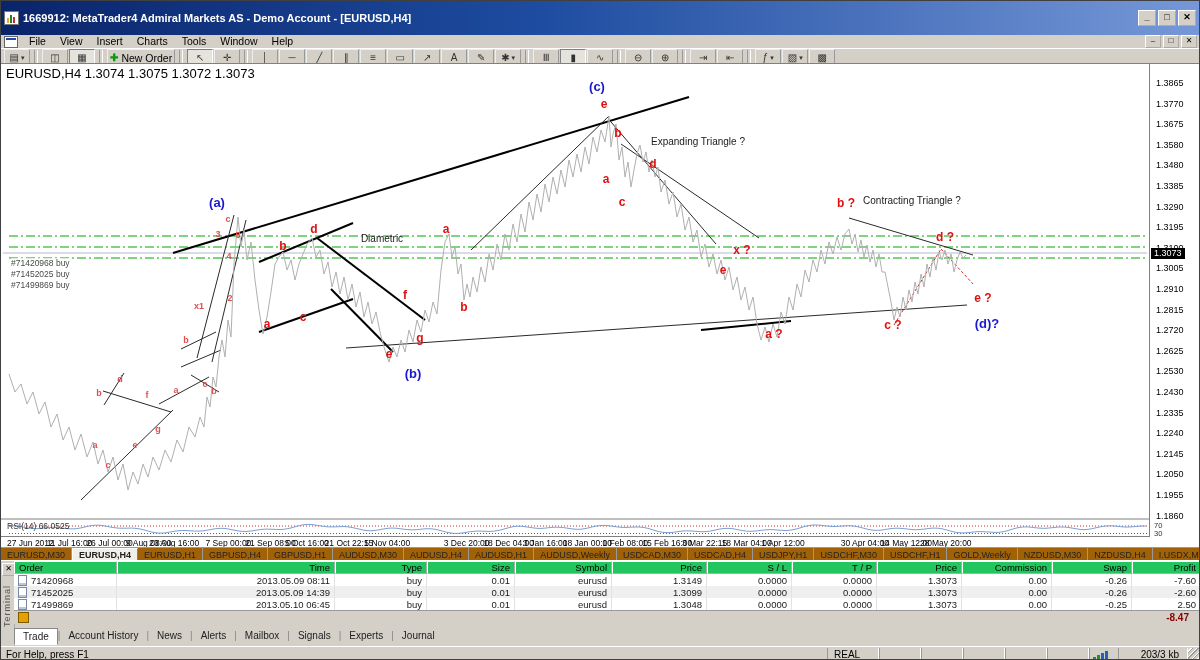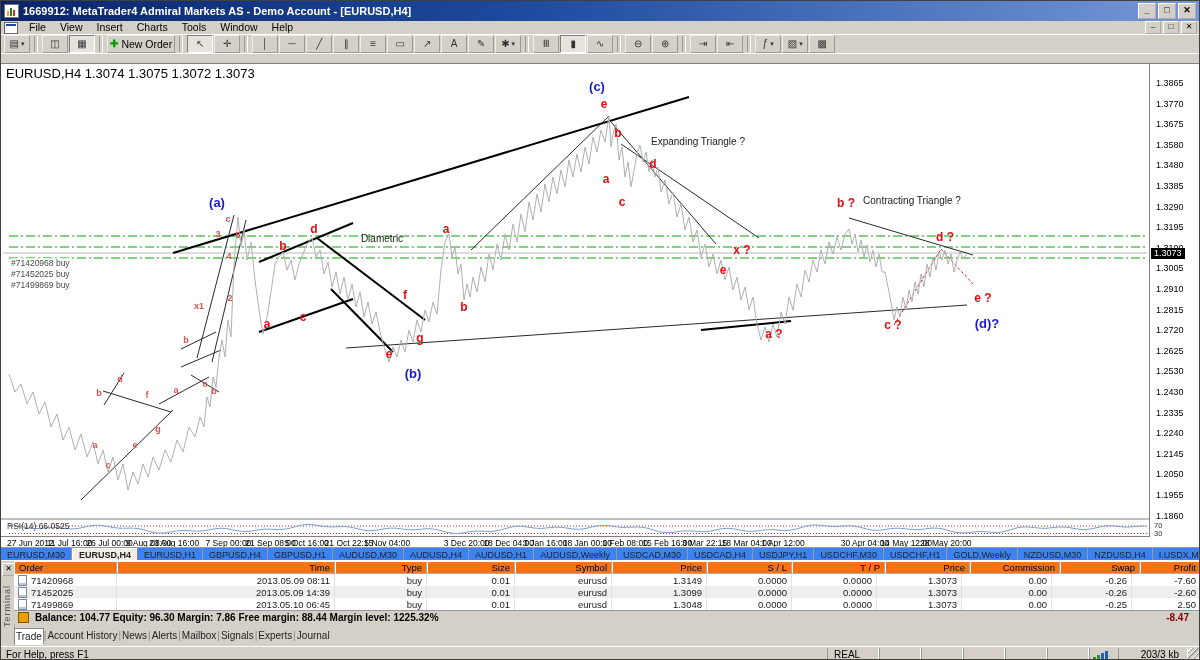--- a/index.html
+++ b/index.html
@@ -1,18 +1,18 @@
 <!DOCTYPE html>
 <html><head>
 <meta charset="utf-8">
 <style>
   html,body{margin:0;padding:0;background:#808080;}
   #app{position:relative;width:1200px;height:660px;background:#d4d0c8;font-family:"Liberation Sans",sans-serif;overflow:hidden;border:1px solid #404040;box-sizing:border-box;}
   
-  .titlebar{height:20px;background:linear-gradient(90deg,#0a246a 0%,#1e4ca0 45%,#7698d8 100%);display:flex;align-items:center;padding:0 3px;color:#fff;}
+  .titlebar{height:34px;background:linear-gradient(90deg,#0a246a 0%,#1e4ca0 45%,#7698d8 100%);display:flex;align-items:center;padding:0 3px;color:#fff;}
   .title-icon{width:13px;height:12px;background:#fff;border:1px solid #777;margin-right:4px;position:relative;flex:none;}
   .title-icon i{position:absolute;bottom:1px;width:2px;}
   .title-icon i:nth-child(1){left:2px;height:5px;background:#d4af37;}
   .title-icon i:nth-child(2){left:5px;height:8px;background:#2c7a2c;}
   .title-icon i:nth-child(3){left:8px;height:6px;background:#c03030;}
   .title-text{font-size:11px;font-weight:bold;white-space:nowrap;overflow:hidden;flex:1;}
   .win-btns{display:flex;gap:2px;}
   .win-btn{width:16px;height:14px;background:#d4d0c8;border:1px outset #fff;font-size:9px;line-height:12px;text-align:center;color:#000;font-weight:bold;}
   
   .menubar{height:13px;display:flex;align-items:center;background:#d4d0c8;padding:0 2px;border-bottom:1px solid #fff;}
@@ -46,42 +46,42 @@
   .chart-info{position:absolute;left:5px;top:2px;font-size:13px;color:#000;}
   .chart-order-label{position:absolute;left:10px;font-size:8.5px;color:#4a4a4a;background:rgba(255,255,255,.7);margin-top:28px;}
   .rsi-title{position:absolute;left:6px;top:457px;font-size:8.5px;color:#333;}
   #date-axis{position:absolute;left:0;top:472px;width:1148px;height:12px;border-top:1px solid #808080;background:#fff;}
   .date-label{position:absolute;top:1px;font-size:8.5px;color:#000;white-space:nowrap;}
   #price-scale{position:absolute;left:1148px;top:0;width:52px;height:473px;border-left:1px solid #808080;background:#fff;}
   .scale-label{position:absolute;left:6px;font-size:9px;color:#000;}
   .price-box{position:absolute;left:1px;top:0;background:#000;color:#fff;font-size:9px;padding:0 3px;line-height:11px;}
   .rsi-scale-label{position:absolute;left:4px;font-size:7.5px;color:#333;}
   
-  #chart-tabs{position:absolute;top:546px;left:0;width:1200px;height:13px;background:#3b82f6;display:flex;align-items:stretch;border-top:1px solid #999;overflow:hidden;}
+  #chart-tabs{position:absolute;top:546px;left:0;width:1200px;height:13px;background:#a16207;display:flex;align-items:stretch;border-top:1px solid #999;overflow:hidden;}
   .ctab{padding:0 6px;font-size:9px;color:#222;display:flex;align-items:center;border-right:1px solid #999;white-space:nowrap;}
   .ctab.active{background:#f2efe9;border:1px solid;border-color:#fff #808080 #f2efe9 #fff;font-weight:bold;}
   
   #terminal{position:absolute;top:559px;left:0;width:1200px;height:86px;background:#d4d0c8;border-top:1px solid #fff;box-sizing:border-box;}
   .term-strip{position:absolute;left:0;top:0;width:13px;height:86px;border-right:1px solid #aaa;}
   .term-close{position:absolute;left:1px;top:2px;width:11px;height:11px;border:1px outset #fff;background:#d4d0c8;font-size:8px;line-height:9px;text-align:center;color:#000;}
   .term-vlabel{position:absolute;left:1px;top:24px;writing-mode:vertical-rl;transform:rotate(180deg);font-size:9px;color:#555;letter-spacing:1px;}
   .ttable{position:absolute;left:13px;top:0;right:0;}
   .thead{display:flex;height:13px;}
-  .th{box-sizing:border-box;border:1px outset #fff;background:#f97316;font-size:9.5px;color:#000;display:flex;align-items:center;justify-content:flex-end;padding:0 4px;overflow:hidden;}
+  .th{box-sizing:border-box;border:1px outset #fff;background:#22c55e;font-size:9.5px;color:#000;display:flex;align-items:center;justify-content:flex-end;padding:0 4px;overflow:hidden;}
   .th.first{justify-content:flex-start;}
   .trow{display:flex;height:12px;background:#fff;}
   .trow.alt{background:#efefef;}
   .td{box-sizing:border-box;font-size:9.5px;color:#1a1a1a;display:flex;align-items:center;justify-content:flex-end;padding:0 4px;overflow:hidden;border-right:1px solid #e2e2e2;}
   .td.first{justify-content:flex-start;}
   .doc-icon{width:7px;height:9px;border:1px solid #7a8aa0;background:#fff;margin-right:4px;flex:none;box-shadow:inset 0 -2px 0 #b8c8e0;}
   .balance-row{position:absolute;left:13px;right:0;top:49px;height:14px;background:#d4d0c8;border-top:1px solid #999;display:flex;align-items:center;font-size:10px;font-weight:bold;color:#000;padding:0 4px;box-sizing:border-box;}
   .bal-icon{width:9px;height:9px;background:#e8a000;border:1px solid #7a5a00;margin-right:6px;flex:none;}
   .bal-total{margin-left:auto;color:#8b0000;padding-right:8px;}
   .term-tabs{position:absolute;left:13px;top:63px;height:23px;display:flex;align-items:flex-start;padding-top:4px;}
-  .term-tab{font-size:10px;color:#222;padding:1px 1px;line-height:13px;}
+  .term-tab{font-size:10px;color:#222;padding:1px 8px;line-height:13px;}
   .term-tab.active{background:#fff;border:1px solid #888;border-bottom-color:#fff;}
   .term-tab-sep{color:#888;font-size:10px;line-height:15px;}
   
   #statusbar{position:absolute;top:645px;left:0;width:1200px;height:15px;background:#d4d0c8;border-top:1px solid #fff;display:flex;align-items:center;font-size:10px;color:#000;}
   .sb-help{flex:1;padding-left:5px;}
   .sb-cell{box-sizing:border-box;border-left:1px solid #999;border-right:1px solid #fff;height:13px;line-height:13px;padding:0 6px;white-space:nowrap;}
   .sb-signal{width:22px;height:13px;display:flex;align-items:flex-end;gap:1px;padding:0 3px;border-left:1px solid #999;}
   .sb-signal i{width:3px;display:block;}
   .sb-traffic{width:70px;text-align:right;padding-right:8px;}
   .sb-grip{width:13px;height:13px;background:repeating-linear-gradient(135deg,transparent 0 2px,#fff 2px 3px,#999 3px 4px);}
@@ -390,21 +390,21 @@
     </div>
     <div class="ttable" id="ttable">
         <div class="thead">
           <div class="th first" style="width: 103px;">Order</div>
           <div class="th" style="width: 218px;">Time</div>
           <div class="th" style="width: 92px;">Type</div>
           <div class="th" style="width: 88px;">Size</div>
           <div class="th" style="width: 97px;">Symbol</div>
           <div class="th" style="width: 95px;">Price</div>
           <div class="th" style="width: 85px;">S / L</div>
-          <div class="th" style="width: 93px;">T / P</div>
+          <div class="th" style="width: 85px;">T / P</div>
           <div class="th" style="width: 85px;">Price</div>
           <div class="th" style="width: 90px;">Commission</div>
           <div class="th" style="width: 80px;">Swap</div>
           <div class="th" style="flex: 1 1 0%;">Profit</div>
         </div>
         <div class="trow">
           <div class="td first" style="width: 103px;">
             <div class="doc-icon"></div>
             <div>71420968</div>
           </div>
@@ -450,21 +450,20 @@
           <div class="td" style="width: 85px;">0.0000</div>
           <div class="td" style="width: 85px;">0.0000</div>
           <div class="td" style="width: 85px;">1.3073</div>
           <div class="td" style="width: 90px;">0.00</div>
           <div class="td" style="width: 80px;">-0.25</div>
           <div class="td" style="flex: 1 1 0%;">2.50</div>
         </div>
       </div>
     <div class="balance-row">
       <span class="bal-icon"></span>
-      <span class="bal-text">Balance: 104.77  Equity: 96.30  Margin: 7.86  Free margin: 88.44  Margin level: 1225.32%</span>
       <span class="bal-total">-8.47</span>
     </div>
     <div class="term-tabs" id="term-tabs">
         <div class="term-tab active">Trade</div>
         <div class="term-tab-sep">|</div>
         <div class="term-tab">Account History</div>
         <div class="term-tab-sep">|</div>
         <div class="term-tab">News</div>
         <div class="term-tab-sep">|</div>
         <div class="term-tab">Alerts</div>

